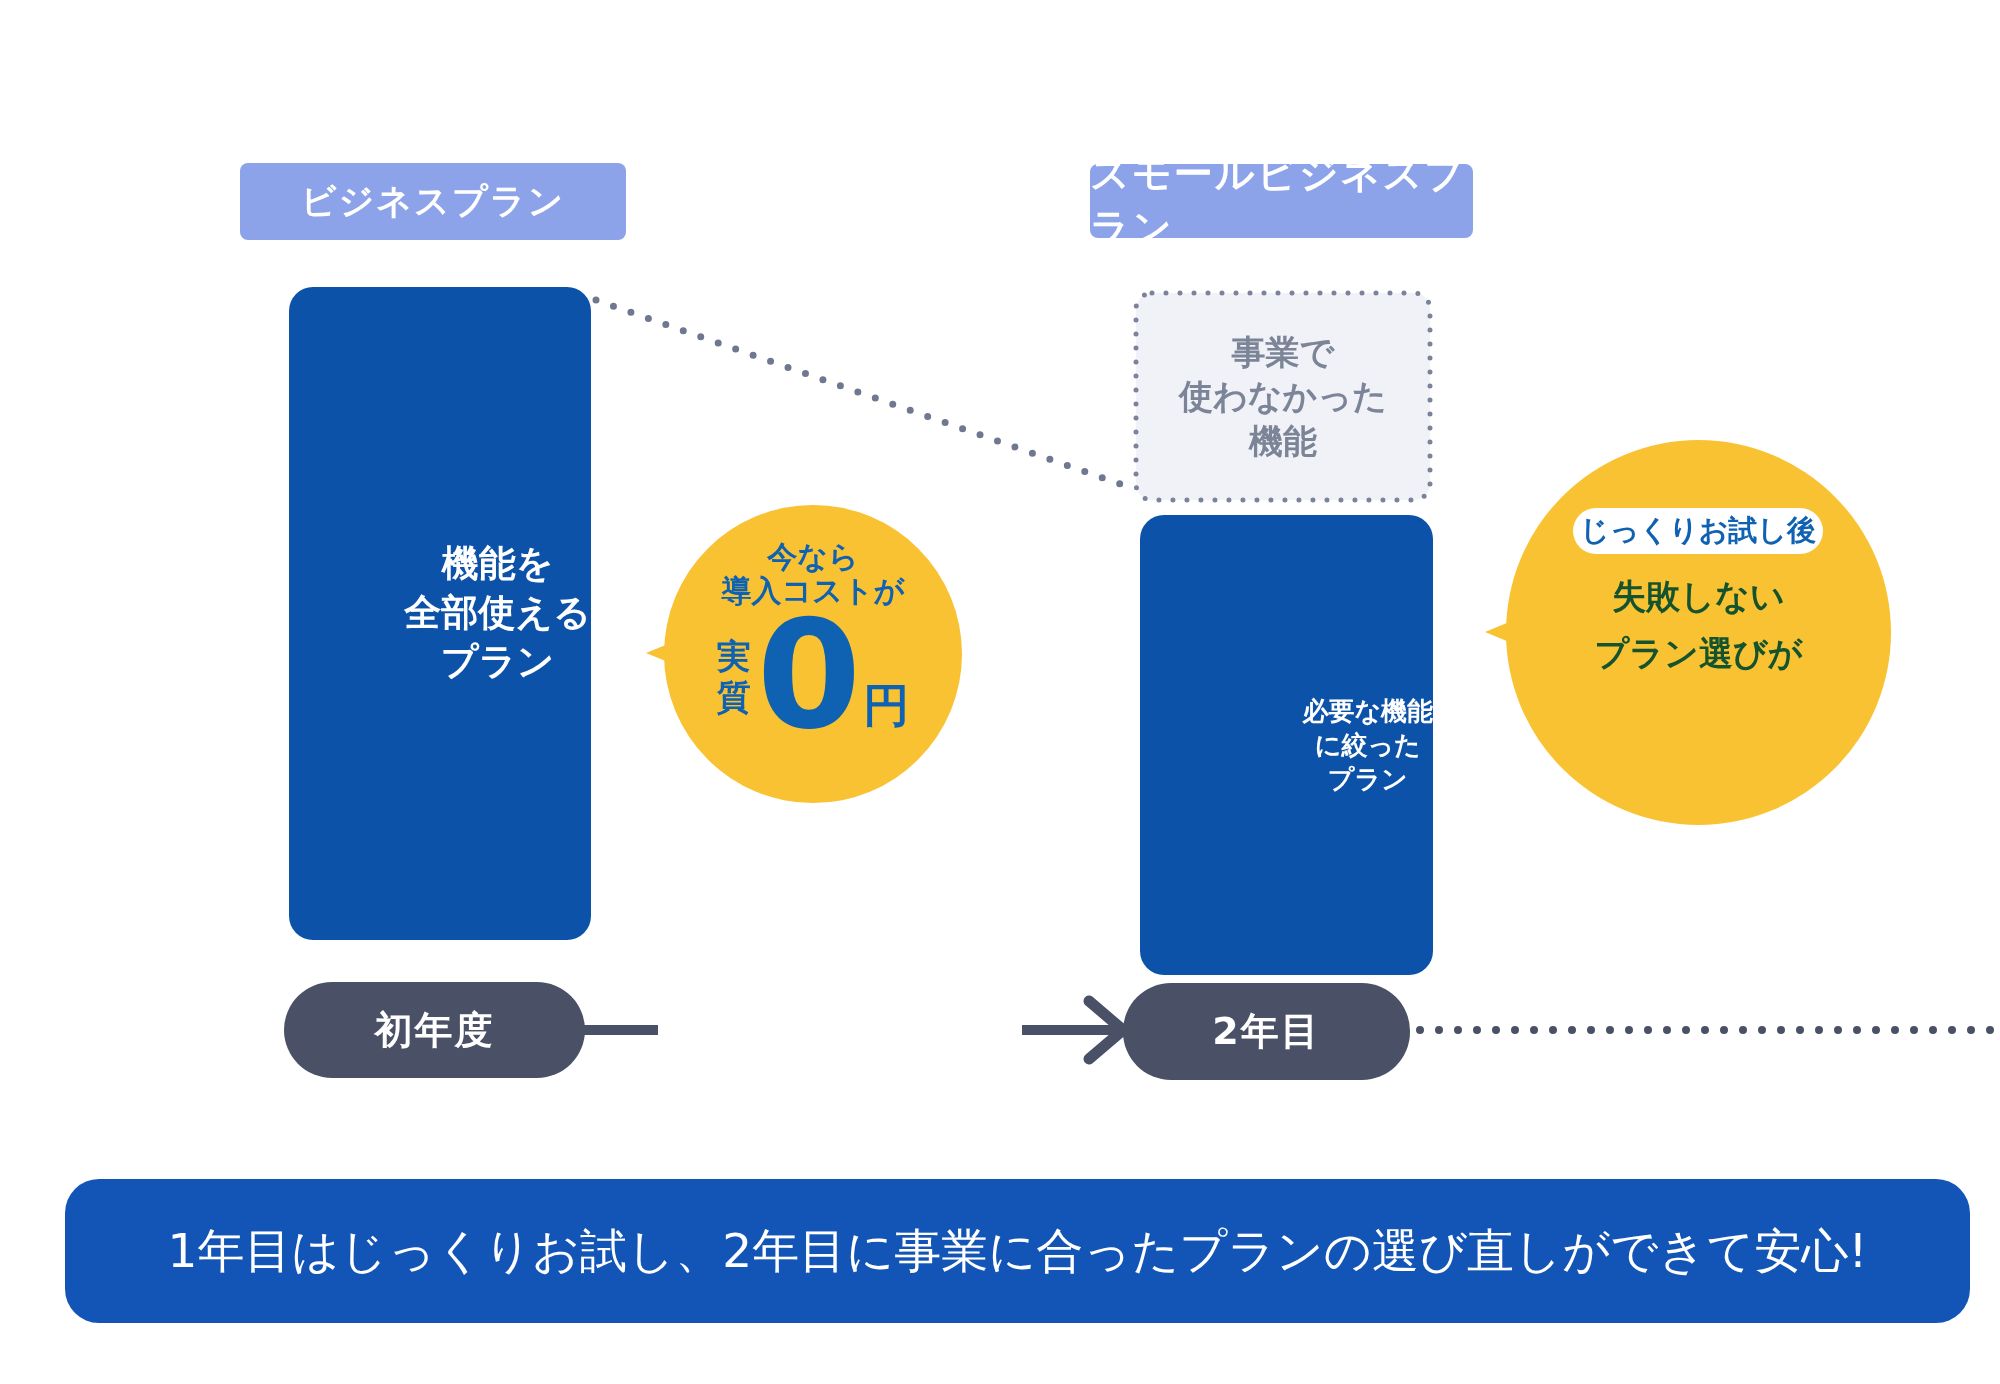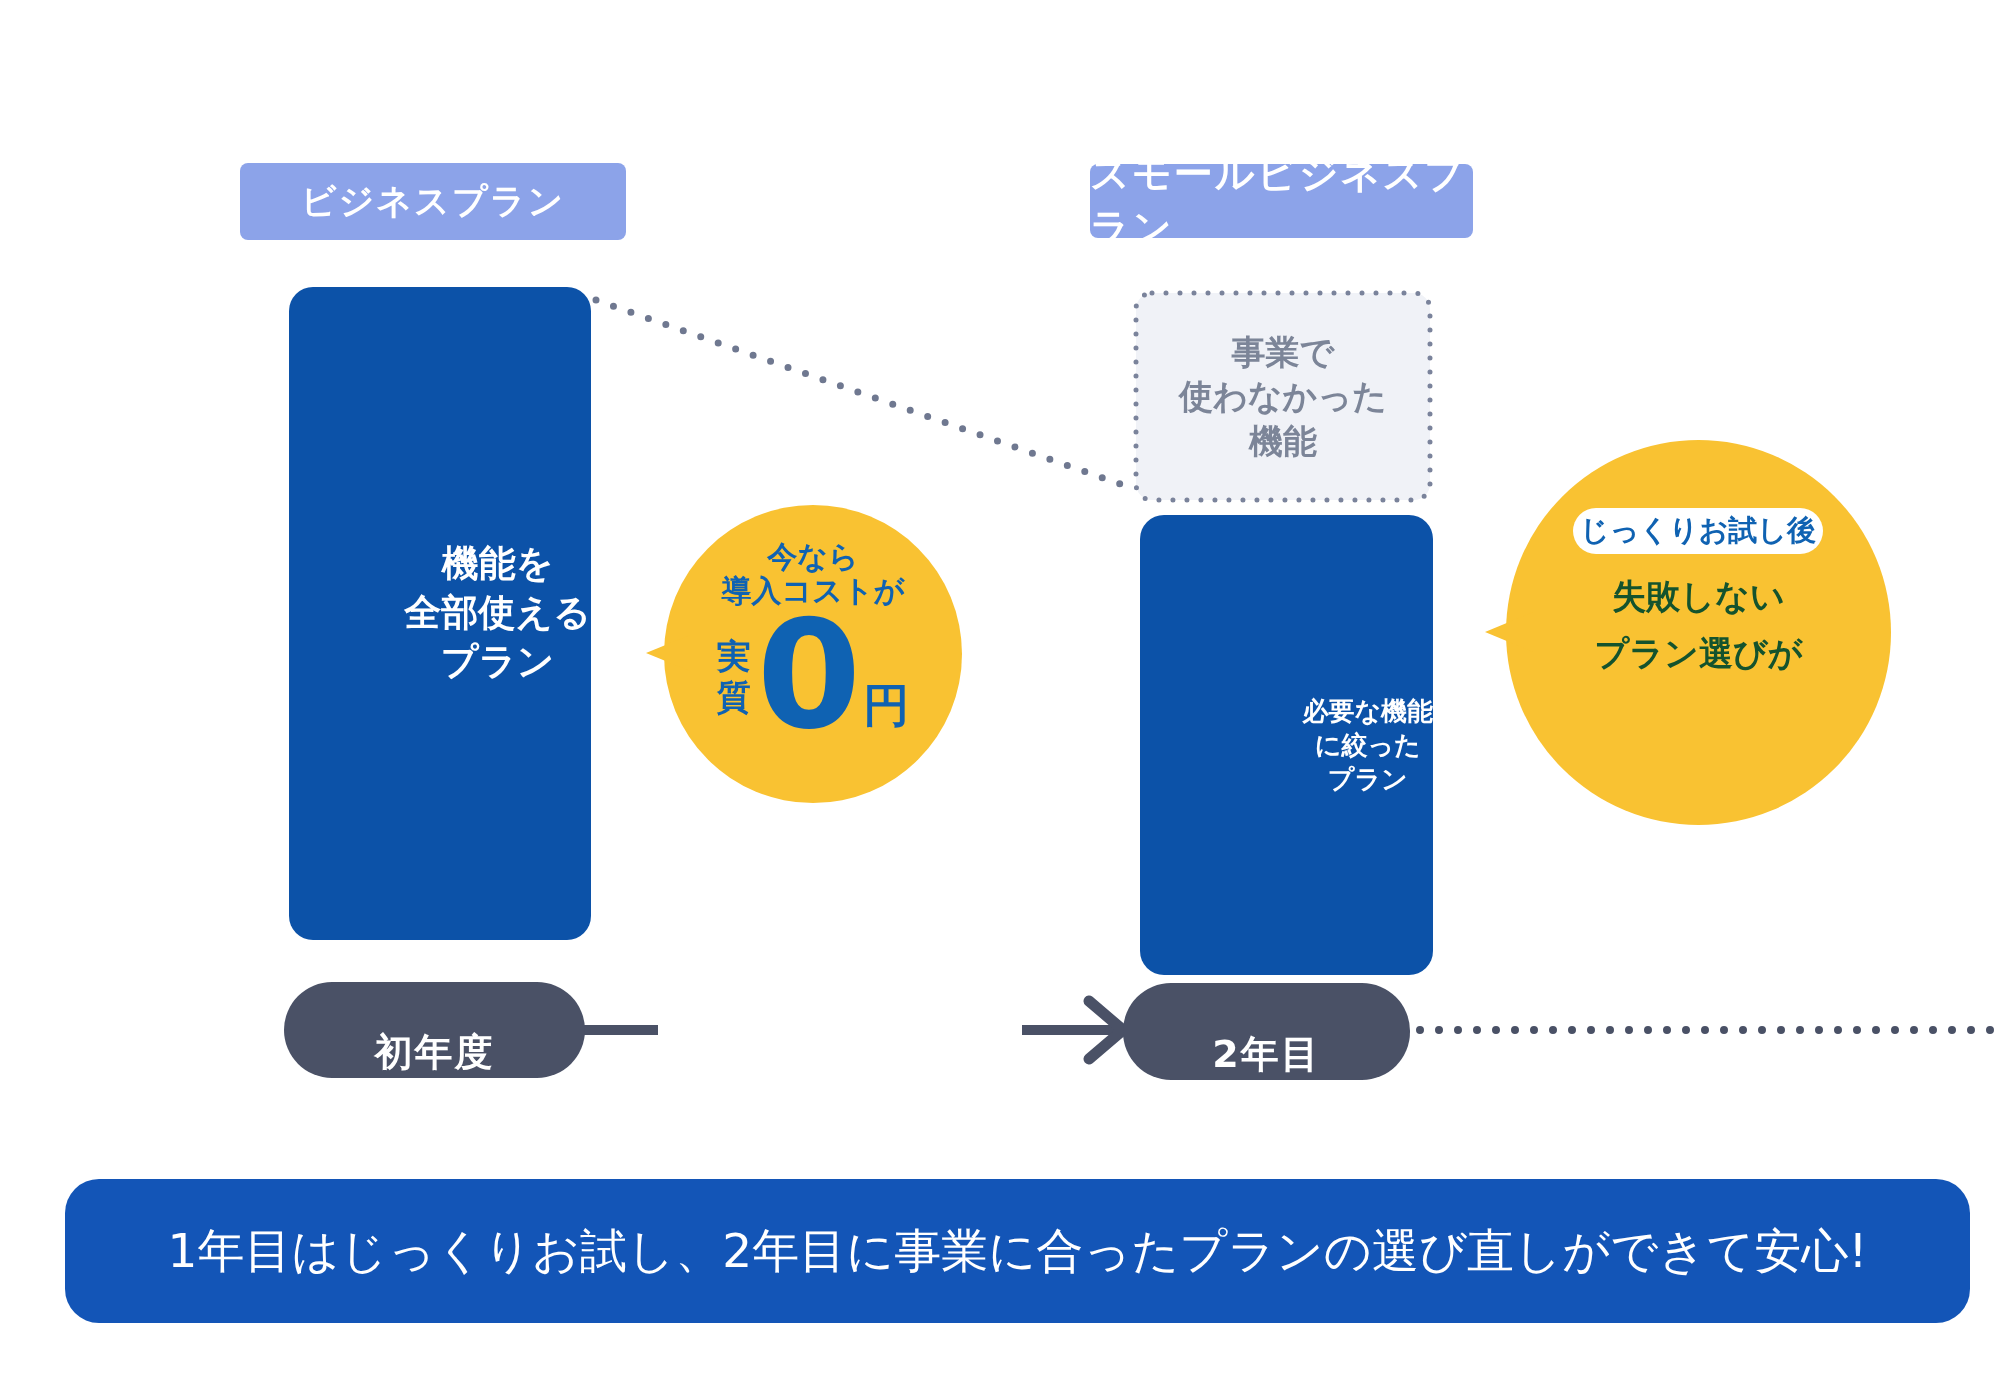--- a/index.html
+++ b/index.html
@@ -40,21 +40,21 @@
   .zr-unit{font-size:46px;line-height:1;margin:0 0 6px 6px;}
   .rb-tag{
     position:absolute;top:68px;left:88px;width:250px;height:46px;border-radius:23px;background:#ffffff;
     display:flex;align-items:center;justify-content:center;color:#0F62B2;font-weight:800;font-size:29px;
   }
   .rb-lines{position:absolute;top:128px;left:21px;width:385px;text-align:center;color:#14532d;font-weight:800;font-size:34px;line-height:57px;}
   .rb-lines span{display:block;}
   
   .year-pill{
     background:#4A5166;border-radius:48px;color:#ffffff;font-weight:700;font-size:38px;
-    display:flex;align-items:flex-end;justify-content:center;letter-spacing:2px;
+    display:flex;align-items:center;justify-content:center;letter-spacing:2px;
   }
   .trial-oval{
     background:#ffffff;border:3px solid #4A5166;border-radius:31px;
     display:flex;align-items:center;justify-content:center;
     color:#3E4559;font-weight:700;font-size:31px;
   }
   
   .banner{
     background:#1355B7;border-radius:34px;color:#ffffff;font-weight:400;font-size:47px;
     display:flex;align-items:center;justify-content:center;text-align:center;

